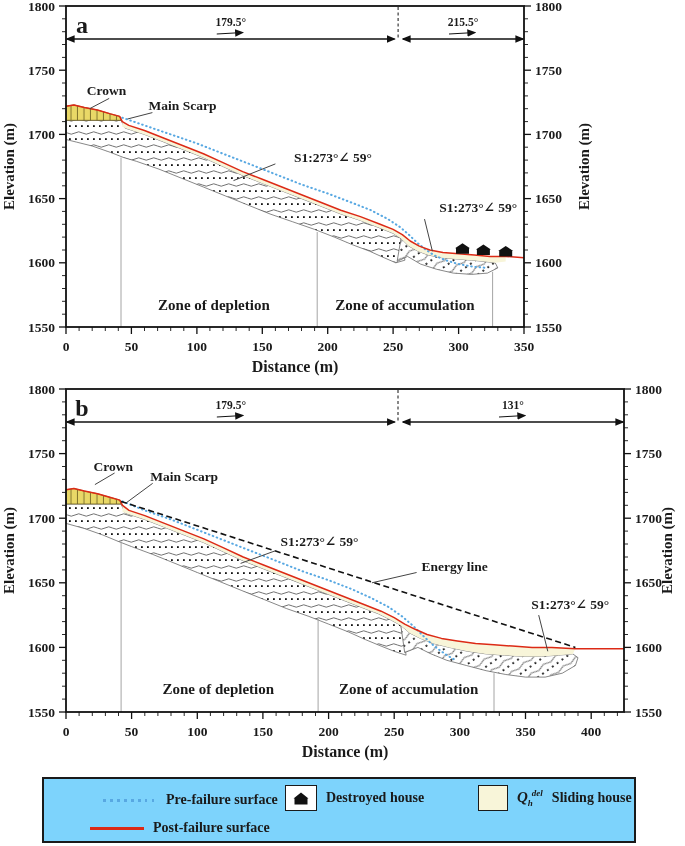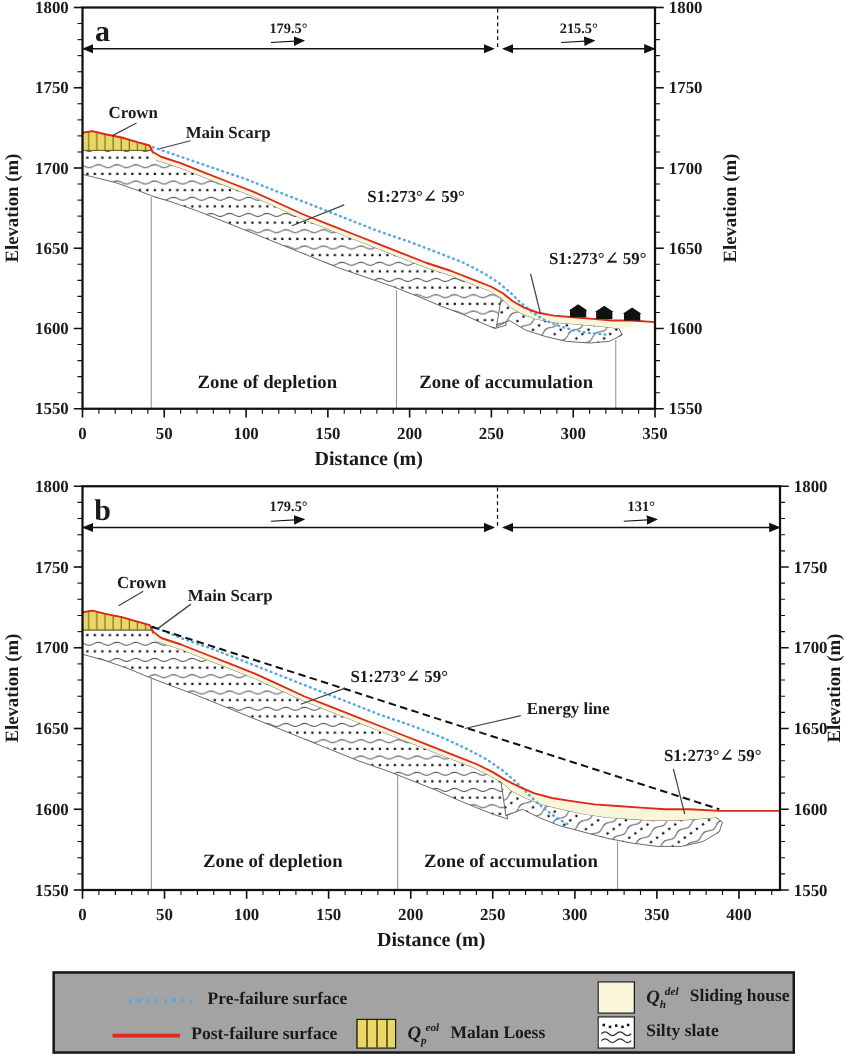--- a/index.html
+++ b/index.html
@@ -1,19 +1,19 @@
 <!DOCTYPE html>
 <html style="--c-pre-failure: #58a8e2; --c-post-failure: #dc2a16; --c-loess: #e9d867; --c-sliding-mass: #f8f5d9; --c-panel-letter: #1515c8; --c-zone-line: #9a9a9a;"><head>
 <meta charset="utf-8">
 <style>
   html,body{margin:0;padding:0;background:#fff;}
   .fig{position:relative;width:685px;height:846px;background:#fff;font-family:"Liberation Serif",serif;}
   svg.panel{display:block;}
   svg text{font-family:"Liberation Serif","DejaVu Serif",serif;font-weight:bold;fill:#1a1a1a;}
-  .legend{position:absolute;left:42px;top:777px;width:594px;height:66px;border:2px solid #1a1a1a;background:#a3a3a3;box-sizing:border-box;}
+  .legend{position:absolute;left:42px;top:777px;width:594px;height:66px;border:2px solid #1a1a1a;background:#7dd3fc;box-sizing:border-box;}
   .li{position:absolute;display:flex;align-items:center;gap:9px;height:26px;}
   .li-label{font-size:14px;font-weight:bold;color:#1a1a1a;white-space:nowrap;}
   .line-swatch{display:inline-block;width:54px;height:3px;}
   .line-swatch.dotted{height:4px;background:repeating-linear-gradient(90deg,var(--c-pre-failure) 0 2.5px,transparent 2.5px 7px);background-position:center;background-size:100% 3px;background-repeat:no-repeat;}
   .line-swatch.solid{background:var(--c-post-failure);}
   .box-swatch{display:inline-block;box-sizing:border-box;border:1.5px solid #1a1a1a;background:#fff;}
   .house-box{width:32px;height:26px;display:flex;align-items:center;justify-content:center;}
   .loess-box{width:32px;height:24px;background-color:var(--c-loess);background-image:repeating-linear-gradient(90deg,transparent 0 7px,#6f6222 7px 8px);}
   .mass-box{width:30px;height:26px;background:var(--c-sliding-mass);}
   .slate-box{width:30px;height:26px;display:flex;align-items:center;justify-content:center;}
@@ -392,41 +392,28 @@
   <div class="legend">
     <div class="li" style="left:59px;top:8px">
       <span class="line-swatch dotted"></span>
       <span class="li-label">Pre-failure surface</span>
     </div>
     <div class="li" style="left:46px;top:36px">
       <span class="line-swatch solid"></span>
       <span class="li-label">Post-failure surface</span>
     </div>
 
-    <div class="li" style="left:241px;top:35px">
-      <span class="box-swatch loess-box"></span>
-      <span class="qsym"><span>Q</span><sub>p</sub><sup>eol</sup></span>
-      <span class="li-label">Malan Loess</span>
+    <div class="li" style="left:241px;top:6px">
+      <span class="box-swatch house-box">
+        <svg width="16" height="13" viewBox="0 0 16 13">
+            <path d="M1.5,12.5 h13 v-6 h-13 Z M0.5,6.6 L8,0.5 L15.5,6.6 Z" fill="#111"></path>
+          </svg>
+      </span>
+      <span class="li-label">Destroyed house</span>
     </div>
 
     <div class="li" style="left:434px;top:6px">
       <span class="box-swatch mass-box"></span>
       <span class="qsym"><span>Q</span><sub>h</sub><sup>del</sup></span>
       <span class="li-label">Sliding house</span>
     </div>
-    <div class="li" style="left:434px;top:34px">
-      <span class="box-swatch slate-box">
-        <svg width="26" height="22" viewBox="0 0 26 22">
-          <g fill="#111">
-            <rect x="2" y="4" width="2" height="2"></rect>
-              <rect x="7" y="5.5" width="2" height="2"></rect>
-              <rect x="12" y="4.5" width="2" height="2"></rect>
-              <rect x="17" y="5.5" width="2" height="2"></rect>
-              <rect x="21.5" y="4" width="2" height="2"></rect>
-          </g>
-          <path d="M1,12 q3.2,-3 6,0 t6,0 t6,0 t6,0" stroke="#333" stroke-width="1" fill="none"></path>
-          <path d="M1,17.5 q3.2,-3 6,0 t6,0 t6,0 t6,0" stroke="#333" stroke-width="1" fill="none"></path>
-        </svg>
-      </span>
-      <span class="li-label">Silty slate</span>
-    </div>
   </div>
 </div>
 
 </body></html>

